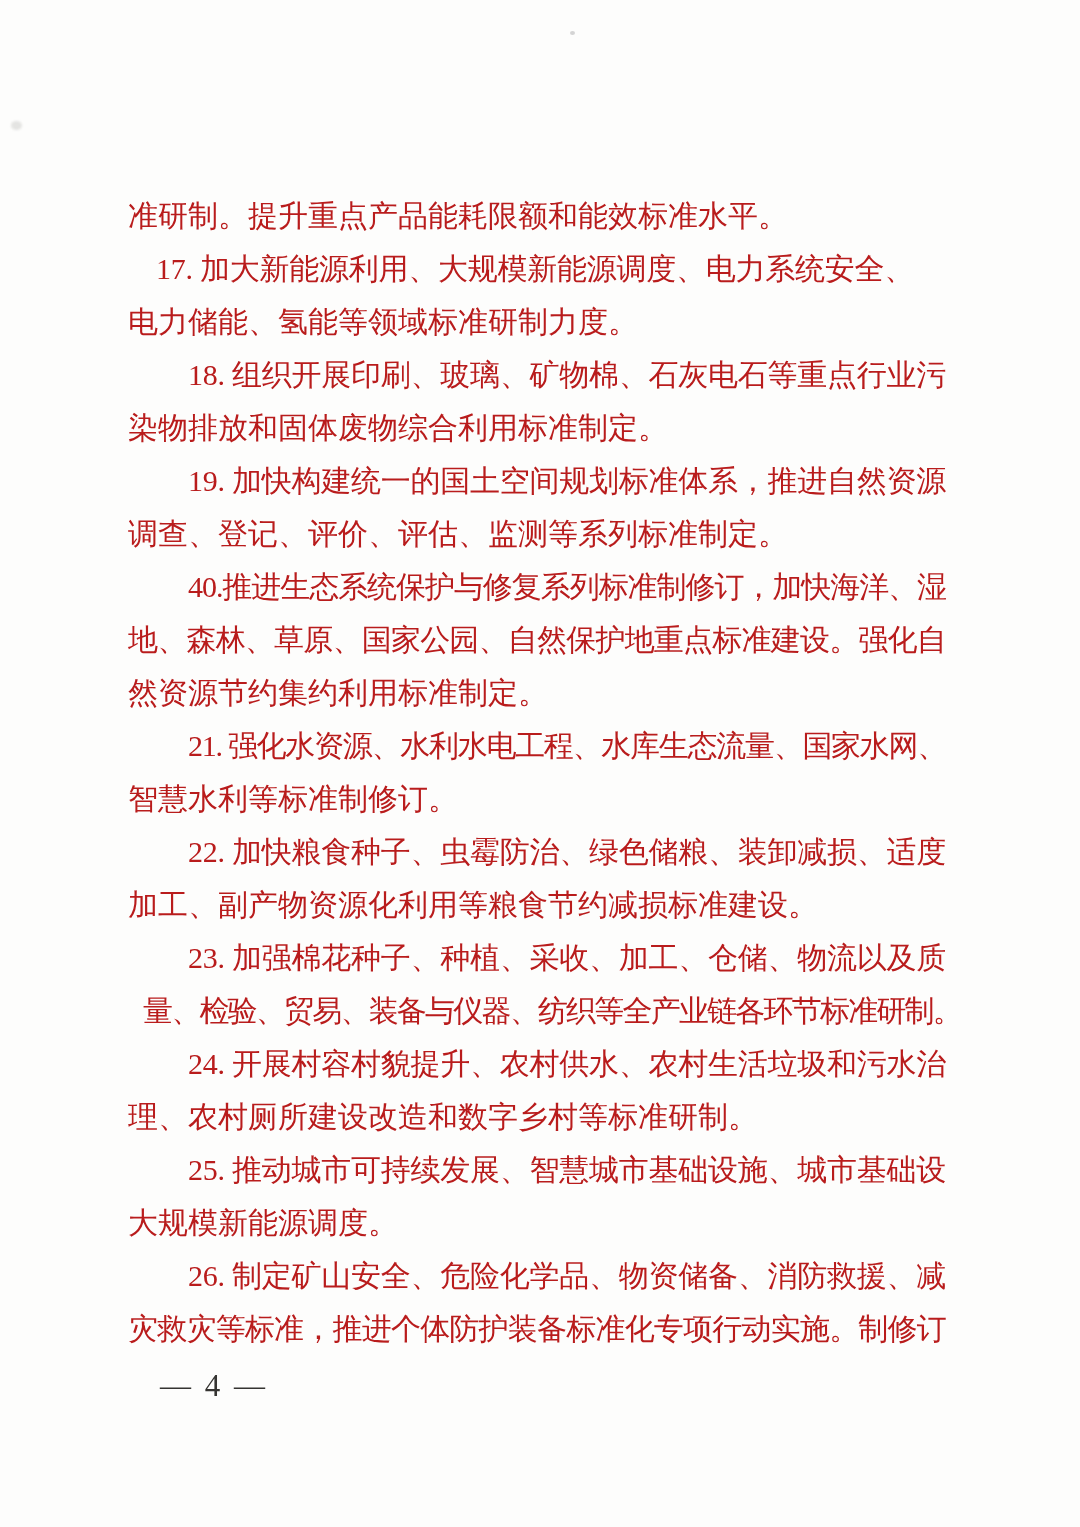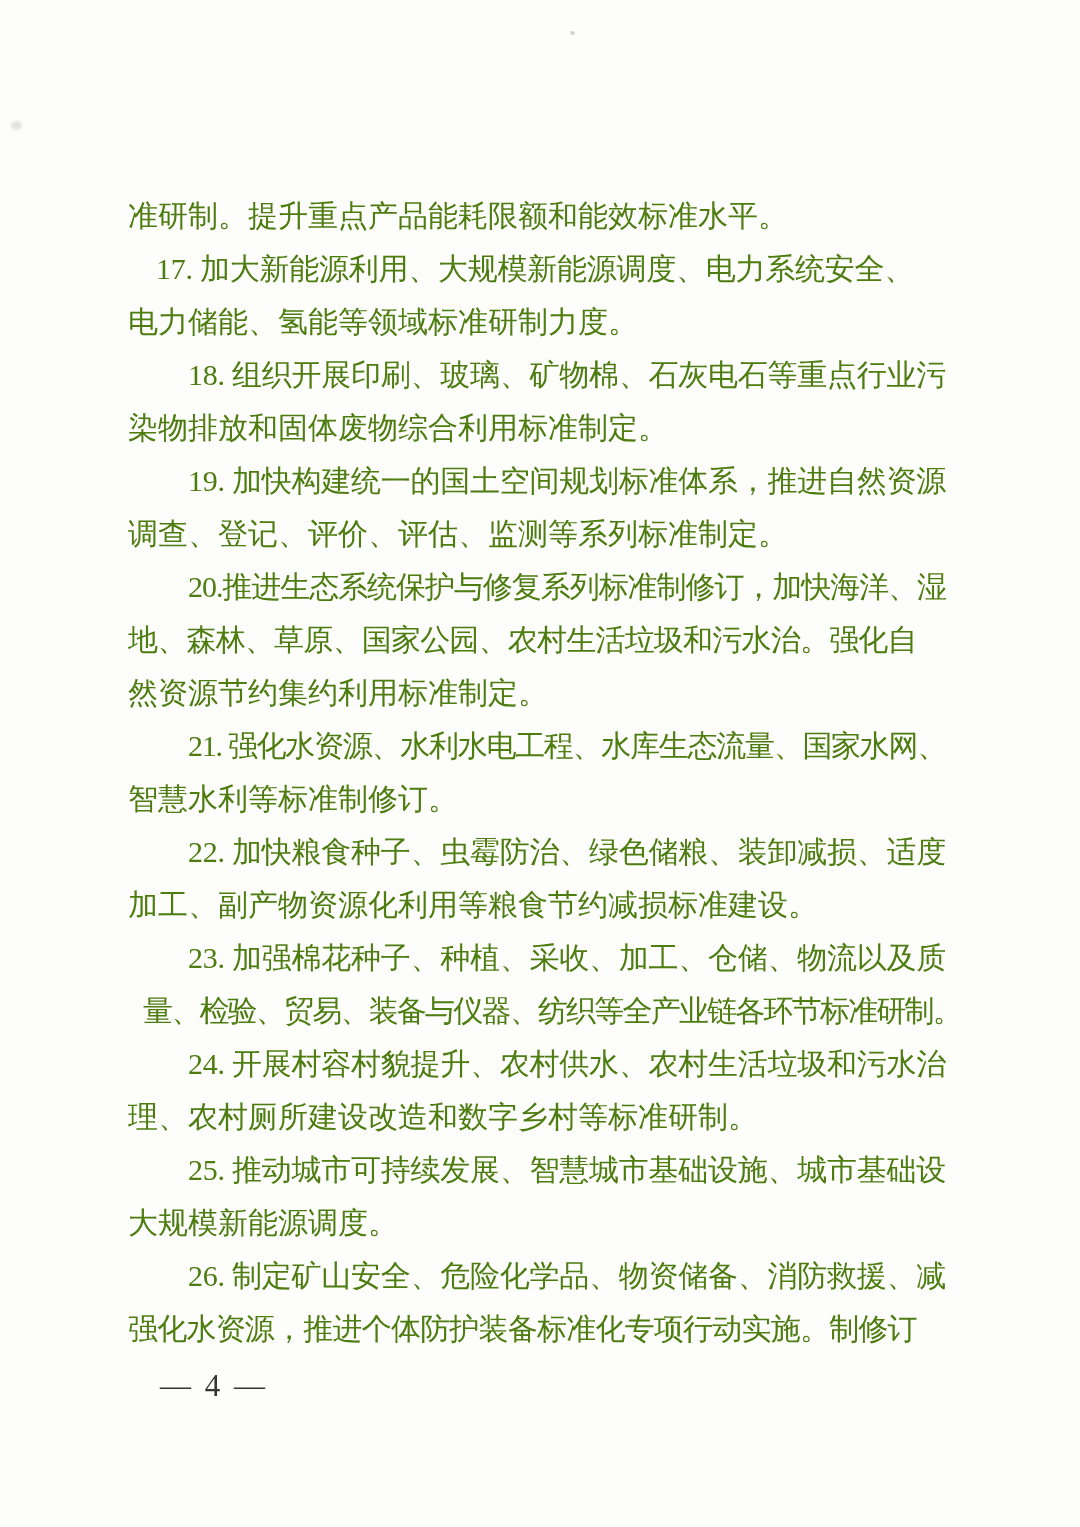--- a/index.html
+++ b/index.html
@@ -19,21 +19,21 @@
     left: 0; top: 0;
     width: 1080px;
     height: 1527px;
     background: #fdfdfc;
   }
   .doc {
     position: absolute;
     left: 128px;
     top: 189px;
     width: 818px;
-    color: #4d7c0f;
+    color: #b91c1c;
   }
   .line {
     height: 53px;
     line-height: 53px;
     font-size: 30px;
     white-space: nowrap;
     width: 818px;
     overflow: visible;
   }
   .line.indent {
@@ -75,31 +75,31 @@
   <span class="artifact smudge-left"></span>
 
   <div class="doc" id="doc-lines">
       <div class="line">准研制。提升重点产品能耗限额和能效标准水平。</div>
       <div class="line indent" style="letter-spacing: -0.25px; margin-left: 28px;">17. 加大新能源利用、大规模新能源调度、电力系统安全、</div>
       <div class="line">电力储能、氢能等领域标准研制力度。</div>
       <div class="line indent" style="letter-spacing: -0.25px; text-align: center;">18. 组织开展印刷、玻璃、矿物棉、石灰电石等重点行业污</div>
       <div class="line">染物排放和固体废物综合利用标准制定。</div>
       <div class="line indent" style="letter-spacing: -0.25px;">19. 加快构建统一的国土空间规划标准体系，推进自然资源</div>
       <div class="line">调查、登记、评价、评估、监测等系列标准制定。</div>
-      <div class="line indent" style="letter-spacing: -1.05357px;">20.推进生态系统保护与修复系列标准制修订，加快海洋、湿</div>
-      <div class="line" style="letter-spacing: -0.785714px;">地、森林、草原、国家公园、农村生活垃圾和污水治。强化自</div>
+      <div class="line indent" style="letter-spacing: -1.05357px;">40.推进生态系统保护与修复系列标准制修订，加快海洋、湿</div>
+      <div class="line" style="letter-spacing: -0.785714px;">地、森林、草原、国家公园、自然保护地重点标准建设。强化自</div>
       <div class="line">然资源节约集约利用标准制定。</div>
       <div class="line indent" style="letter-spacing: -1.27586px;">21. 强化水资源、水利水电工程、水库生态流量、国家水网、</div>
       <div class="line">智慧水利等标准制修订。</div>
       <div class="line indent" style="letter-spacing: -0.25px;">22. 加快粮食种子、虫霉防治、绿色储粮、装卸减损、适度</div>
       <div class="line">加工、副产物资源化利用等粮食节约减损标准建设。</div>
       <div class="line indent" style="letter-spacing: -0.25px;">23. 加强棉花种子、种植、采收、加工、仓储、物流以及质</div>
       <div class="line" style="letter-spacing: -1.7931px; margin-left: 15px;">量、检验、贸易、装备与仪器、纺织等全产业链各环节标准研制。</div>
       <div class="line indent" style="letter-spacing: -0.25px;">24. 开展村容村貌提升、农村供水、农村生活垃圾和污水治</div>
       <div class="line">理、农村厕所建设改造和数字乡村等标准研制。</div>
       <div class="line indent" style="letter-spacing: -0.25px;">25. 推动城市可持续发展、智慧城市基础设施、城市基础设</div>
       <div class="line">大规模新能源调度。</div>
       <div class="line indent" style="letter-spacing: -0.25px;">26. 制定矿山安全、危险化学品、物资储备、消防救援、减</div>
-      <div class="line" style="letter-spacing: -0.785714px;">强化水资源，推进个体防护装备标准化专项行动实施。制修订</div>
+      <div class="line" style="letter-spacing: -0.785714px;">灾救灾等标准，推进个体防护装备标准化专项行动实施。制修订</div>
     </div>
 
   <div class="footer">— 4 —</div>
 </div>
 
 </body></html>

